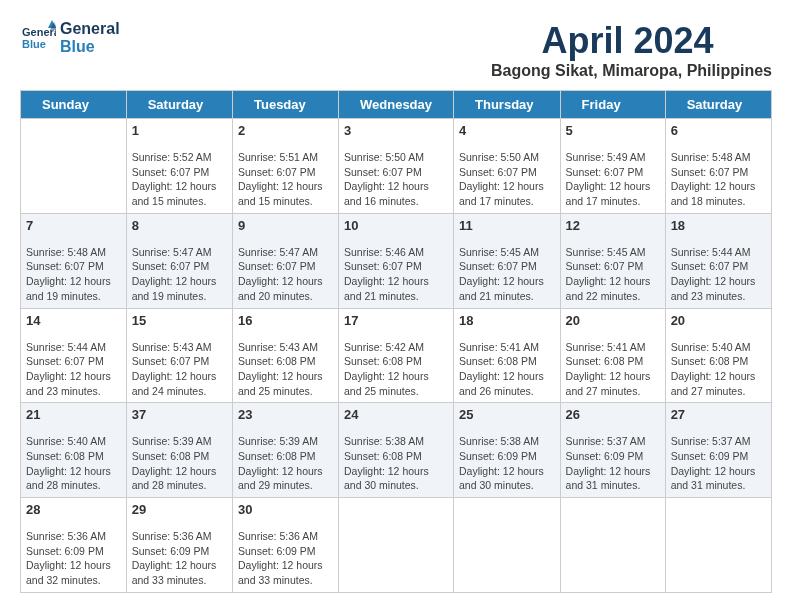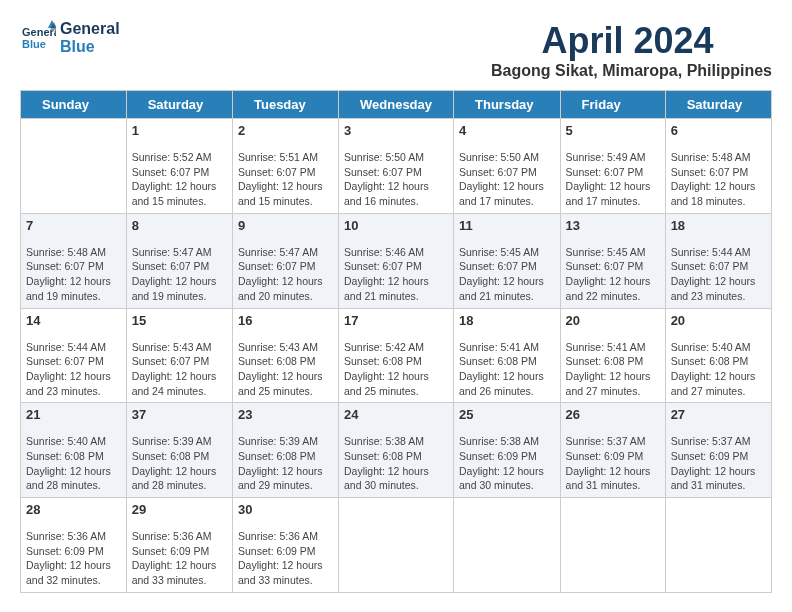--- a/index.html
+++ b/index.html
@@ -161,21 +161,21 @@
         </td>
         <td>
           <span class="day-num">10</span>
           <div class="day-info">Sunrise: 5:46 AM<br>Sunset: 6:07 PM<br>Daylight: 12 hours and 21 minutes.</div>
         </td>
         <td>
           <span class="day-num">11</span>
           <div class="day-info">Sunrise: 5:45 AM<br>Sunset: 6:07 PM<br>Daylight: 12 hours and 21 minutes.</div>
         </td>
         <td>
-          <span class="day-num">13</span>
+          <span class="day-num">12</span>
           <div class="day-info">Sunrise: 5:45 AM<br>Sunset: 6:07 PM<br>Daylight: 12 hours and 22 minutes.</div>
         </td>
         <td>
           <span class="day-num">18</span>
           <div class="day-info">Sunrise: 5:44 AM<br>Sunset: 6:07 PM<br>Daylight: 12 hours and 23 minutes.</div>
         </td>
       </tr>
       <tr>
         <td>
           <span class="day-num">14</span>

